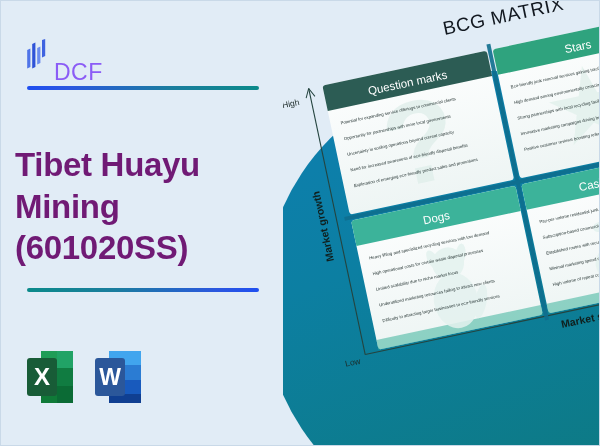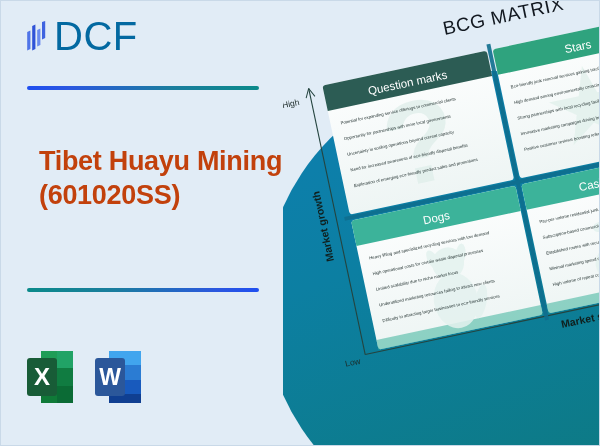--- a/index.html
+++ b/index.html
@@ -21,33 +21,33 @@
     position: absolute; left: 0; top: 0;
     width: 300px; height: 446px;
     z-index: 40;
   }
   #logo {
     position: absolute; left: 24px; top: 20px;
     display: flex; align-items: center; gap: 7px;
   }
   #logo-mark { width: 22px; height: 30px; display: block; }
   #logo-text {
-    font-size: 40px; font-weight: 400; color: #0369a1;
-    letter-spacing: 0.5px; line-height: 30px;
+    font-size: 23px; font-weight: 400; color: #8b5cf6;
+    letter-spacing: 0.5px; line-height: 30px; margin-top: 36px;
   }
   .divider {
     position: absolute; left: 26px; width: 232px; height: 4px;
     border-radius: 2px;
   }
   #divider-top { top: 85px; background: linear-gradient(90deg,#1f4ff0 0%,#2b57e0 18%,#1a7d9e 62%,#0b8a8a 100%); }
   #divider-bottom { top: 287px; background: linear-gradient(90deg,#0b8a8a 0%,#1a7d9e 38%,#2b57e0 82%,#1f4ff0 100%); }
 
   #page-title {
-    position: absolute; left: 38px; top: 143px; width: 268px;
-    font-size: 27px; font-weight: 700; color: #c2410c;
+    position: absolute; left: 14px; top: 143px; width: 268px;
+    font-size: 33px; font-weight: 700; color: #701a75;
     line-height: 1.26; letter-spacing: -0.3px;
   }
   #app-icons {
     position: absolute; left: 26px; top: 348px;
     display: flex; gap: 22px; align-items: flex-start;
   }
   .app-icon { width: 46px; height: 56px; display: block; }
 
   
   #art {

